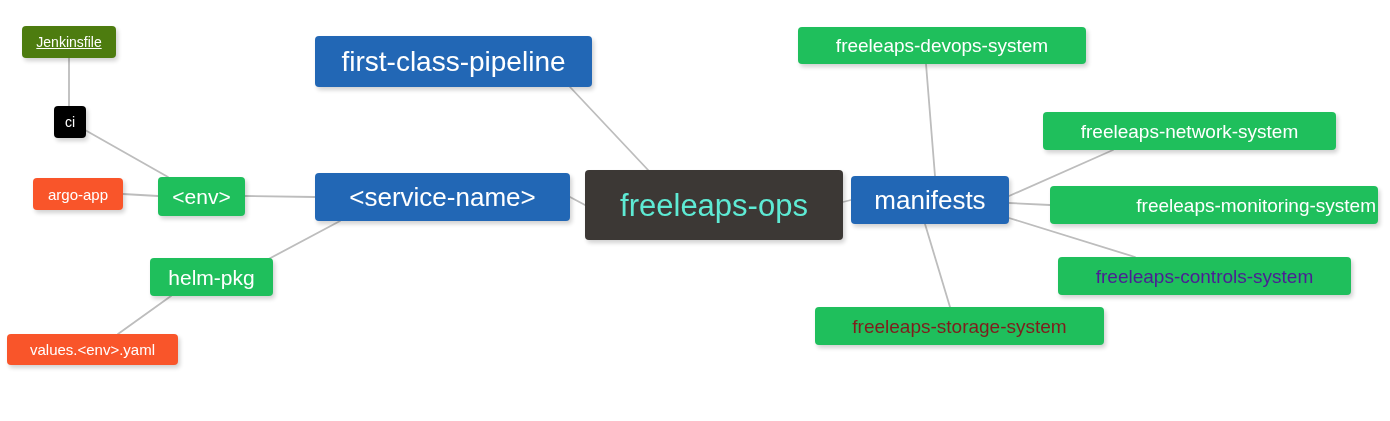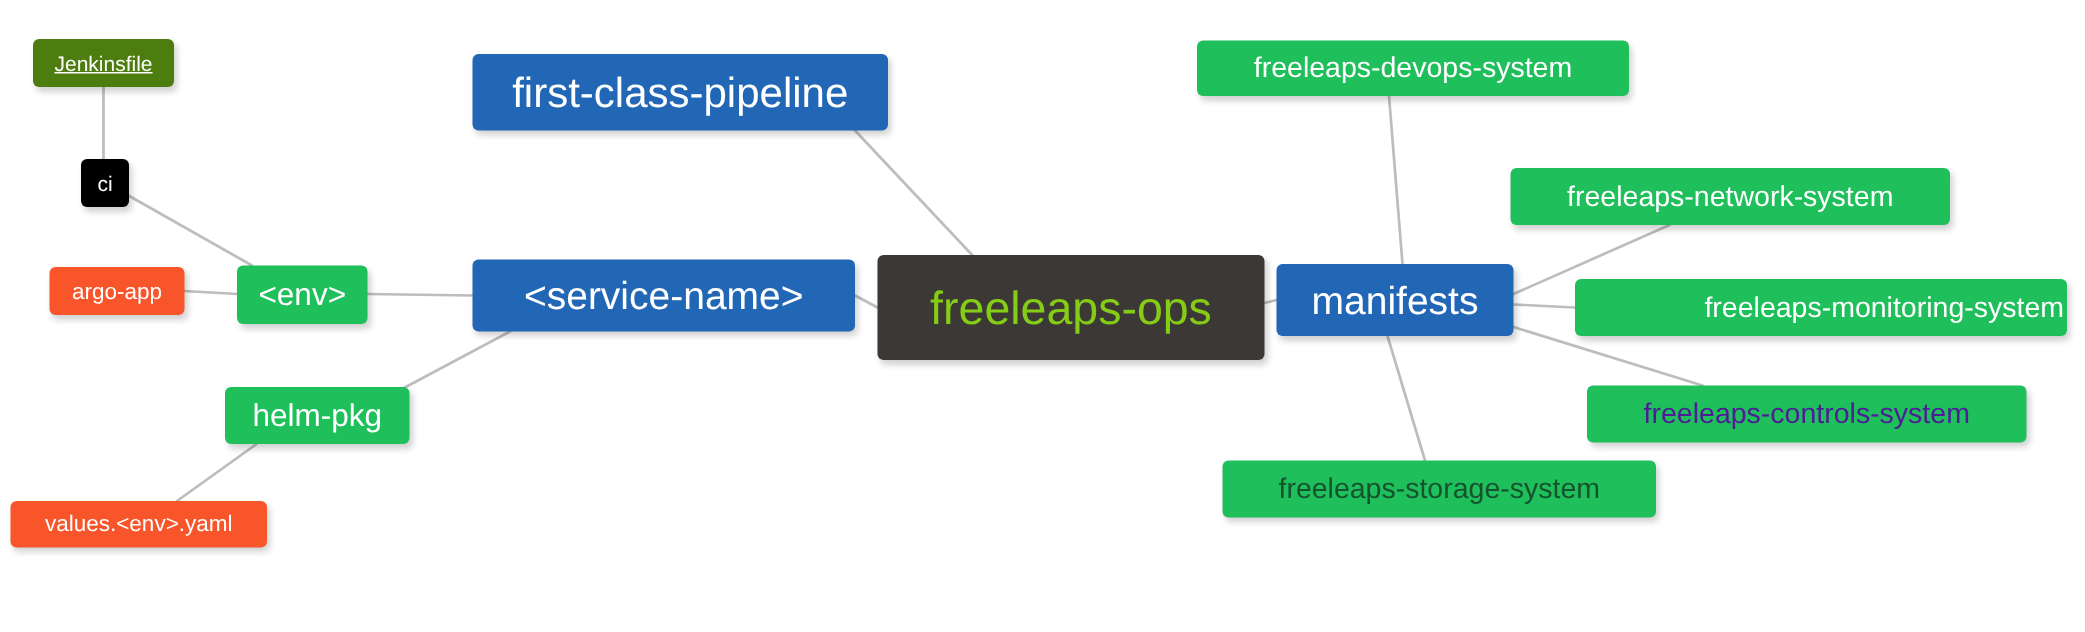--- a/index.html
+++ b/index.html
@@ -80,35 +80,35 @@
       </div>
       <div class="node" style="left: 150px; top: 258px; width: 123px; height: 38px; background: rgb(31, 191, 92); font-size: 21px; color: rgb(255, 255, 255);">
         <span class="node-label">helm-pkg</span>
       </div>
       <div class="node" style="left: 315px; top: 36px; width: 277px; height: 51px; background: rgb(34, 103, 181); font-size: 28px; color: rgb(255, 255, 255);">
         <span class="node-label">first-class-pipeline</span>
       </div>
       <div class="node" style="left: 315px; top: 173px; width: 255px; height: 48px; background: rgb(34, 103, 181); font-size: 26px; color: rgb(255, 255, 255);">
         <span class="node-label">&lt;service-name&gt;</span>
       </div>
-      <div class="node" style="left: 585px; top: 170px; width: 258px; height: 70px; background: rgb(60, 56, 53); font-size: 31px; color: #84cc16;">
+      <div class="node" style="left: 585px; top: 170px; width: 258px; height: 70px; background: rgb(60, 56, 53); font-size: 31px; color: #5eead4;">
         <span class="node-label">freeleaps-ops</span>
       </div>
       <div class="node" style="left: 851px; top: 176px; width: 158px; height: 48px; background: rgb(34, 103, 181); font-size: 26px; color: rgb(255, 255, 255);">
         <span class="node-label">manifests</span>
       </div>
       <div class="node" style="left: 798px; top: 27px; width: 288px; height: 37px; background: rgb(31, 191, 92); font-size: 19px; color: rgb(255, 255, 255);">
         <span class="node-label">freeleaps-devops-system</span>
       </div>
-      <div class="node" style="left: 1007px; top: 112px; width: 293px; height: 38px; background: rgb(31, 191, 92); font-size: 19px; color: rgb(255, 255, 255);">
+      <div class="node" style="left: 1043px; top: 112px; width: 293px; height: 38px; background: rgb(31, 191, 92); font-size: 19px; color: rgb(255, 255, 255);">
         <span class="node-label">freeleaps-network-system</span>
       </div>
       <div class="node" style="left: 1050px; top: 186px; width: 328px; height: 38px; background: rgb(31, 191, 92); font-size: 19px; color: rgb(255, 255, 255); justify-content: flex-end;">
         <span class="node-label">freeleaps-monitoring-system</span>
       </div>
       <div class="node" style="left: 1058px; top: 257px; width: 293px; height: 38px; background: rgb(31, 191, 92); font-size: 19px; color: #4c1d95;">
         <span class="node-label">freeleaps-controls-system</span>
       </div>
-      <div class="node" style="left: 815px; top: 307px; width: 289px; height: 38px; background: rgb(31, 191, 92); font-size: 19px; color: #14532d;">
+      <div class="node" style="left: 815px; top: 307px; width: 289px; height: 38px; background: rgb(31, 191, 92); font-size: 19px; color: #7f1d1d;">
         <span class="node-label">freeleaps-storage-system</span>
       </div>
     </div>
 </div>
 
 </body></html>

